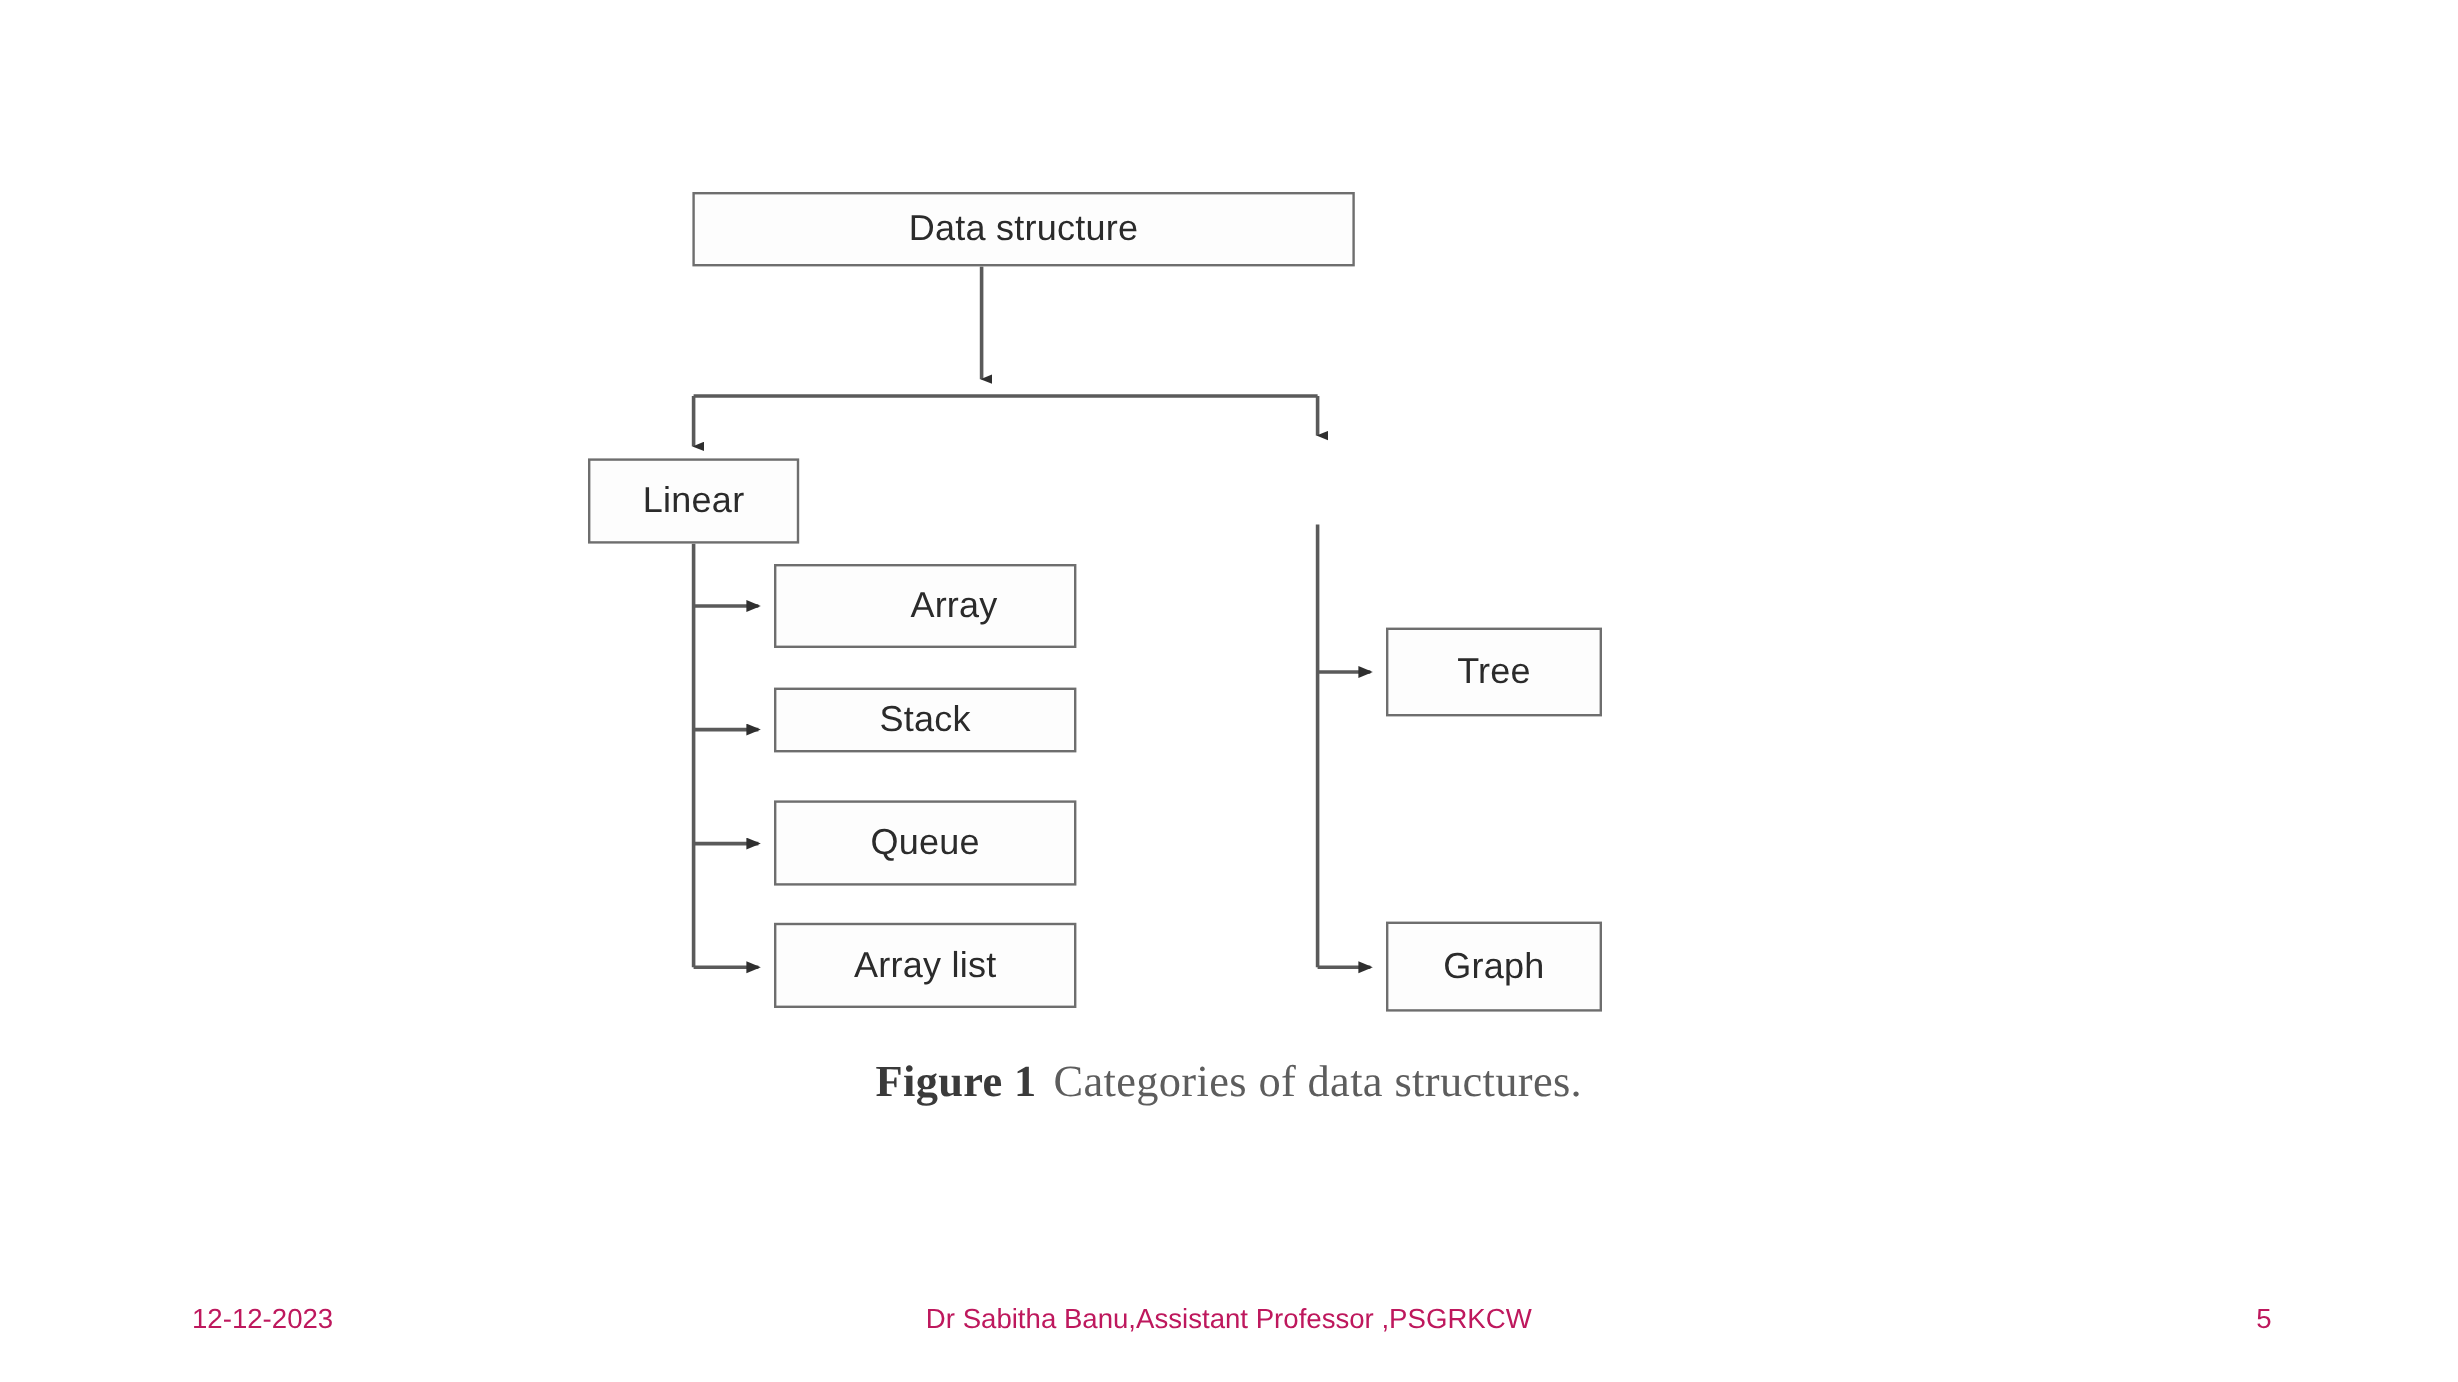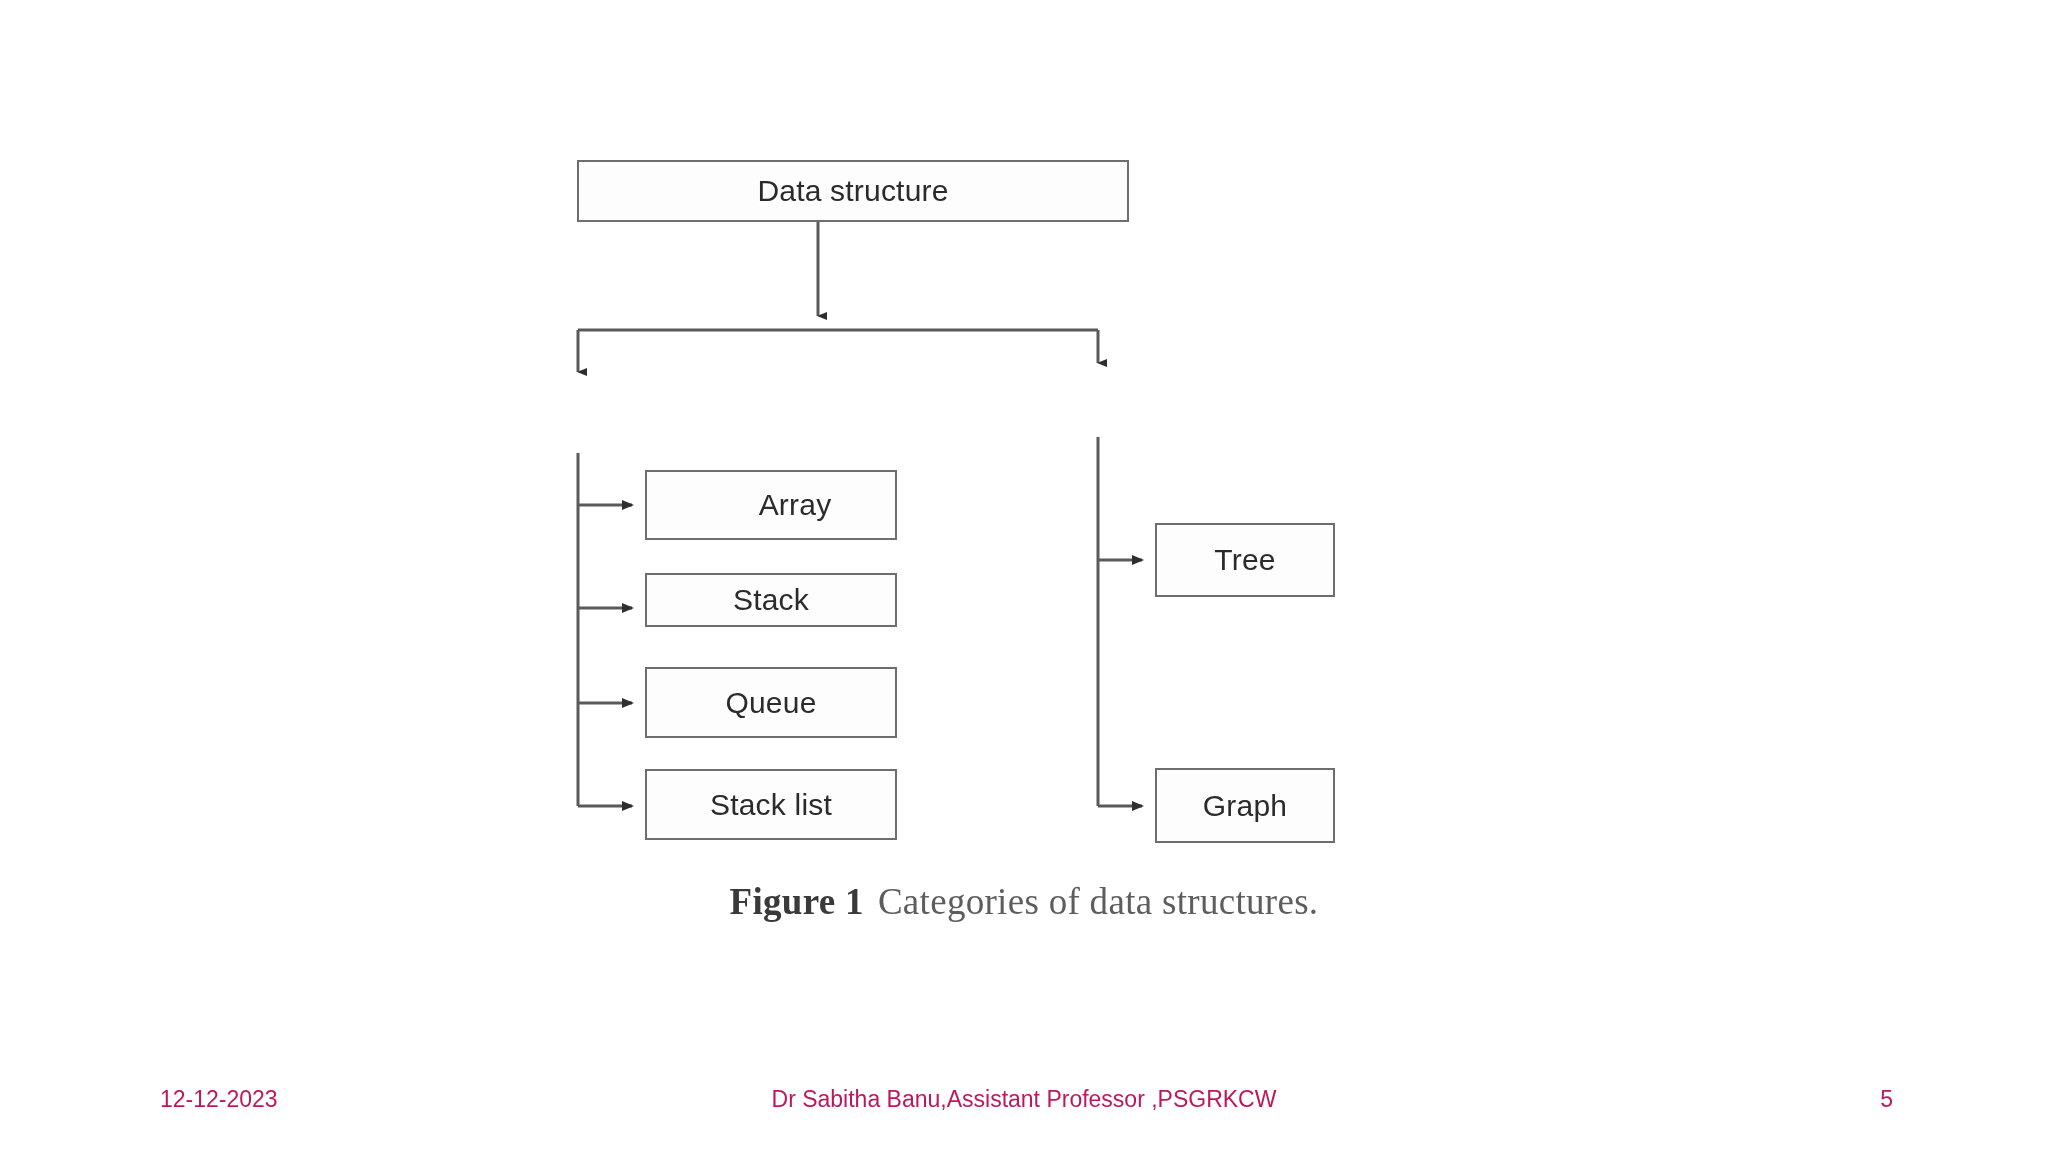--- a/index.html
+++ b/index.html
@@ -146,29 +146,30 @@
 
         <line x1="1098" y1="437" x2="1098" y2="806"></line>
 
         <line x1="1098" y1="560" x2="1142" y2="560" marker-end="url(#arrow-right)"></line>
         <line x1="1098" y1="806" x2="1142" y2="806" marker-end="url(#arrow-right)"></line>
       </g>
     </svg>
 
     <div class="node root">Data structure</div>
 
+    <div class="node linear">Linear</div>
 
 
     <div class="node array">Array</div>
 
     <div class="node stack">Stack</div>
 
     <div class="node queue">Queue</div>
 
-    <div class="node linked">Stack list</div>
+    <div class="node linked">Array list</div>
 
     <div class="node tree">Tree</div>
 
     <div class="node graph">Graph</div>
 
   </div>
 
   <div id="figure-caption">
     <span class="fig-label">Figure 1</span><span class="fig-text">Categories of data structures.</span>
   </div>

